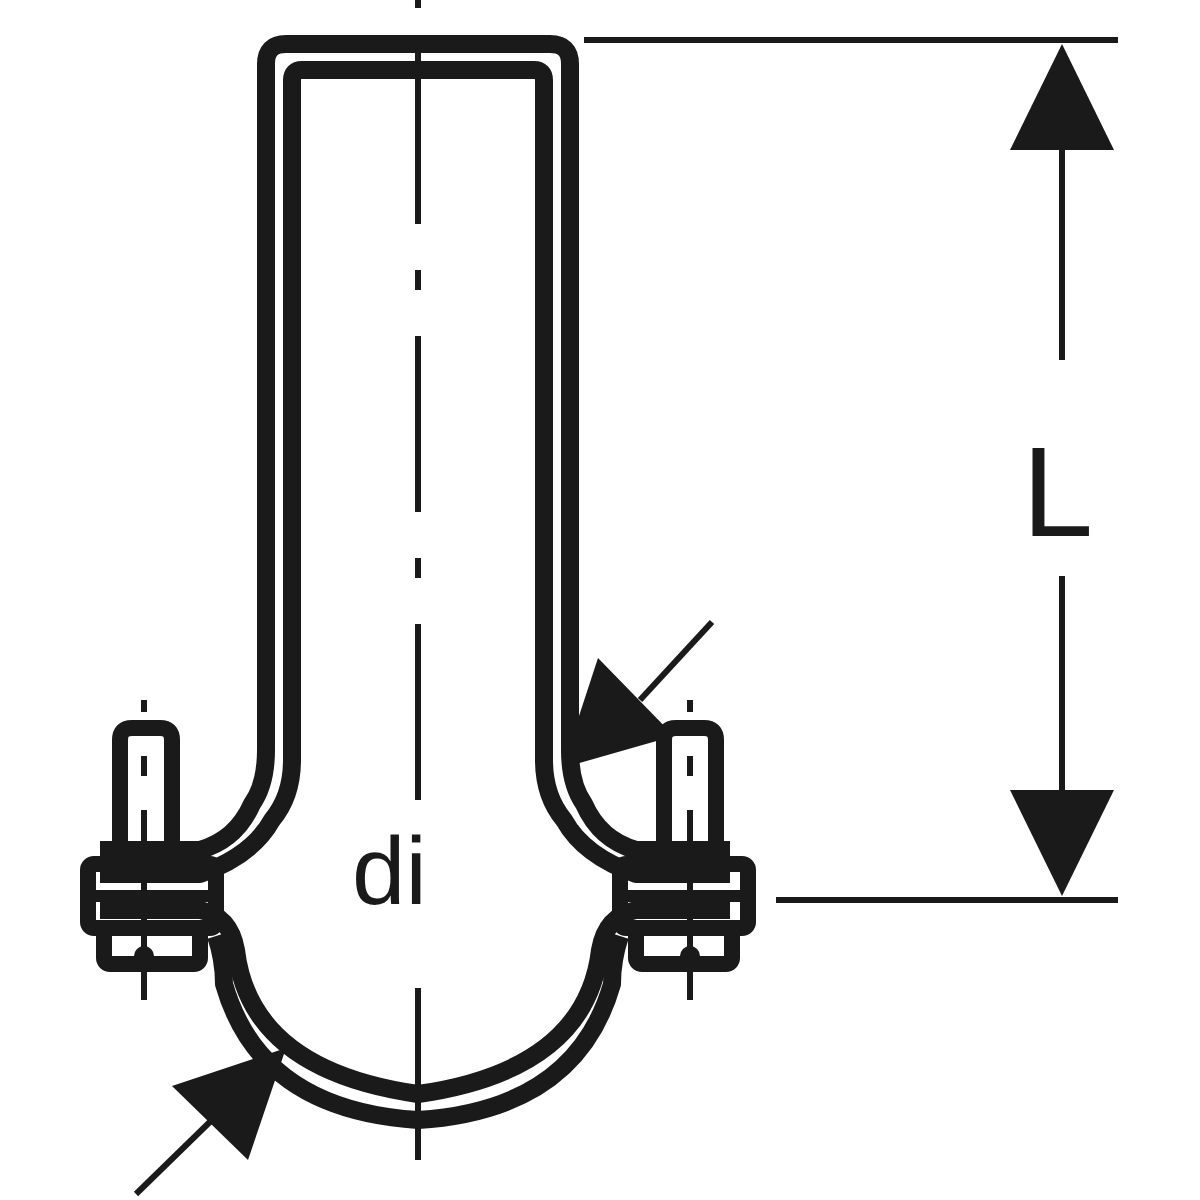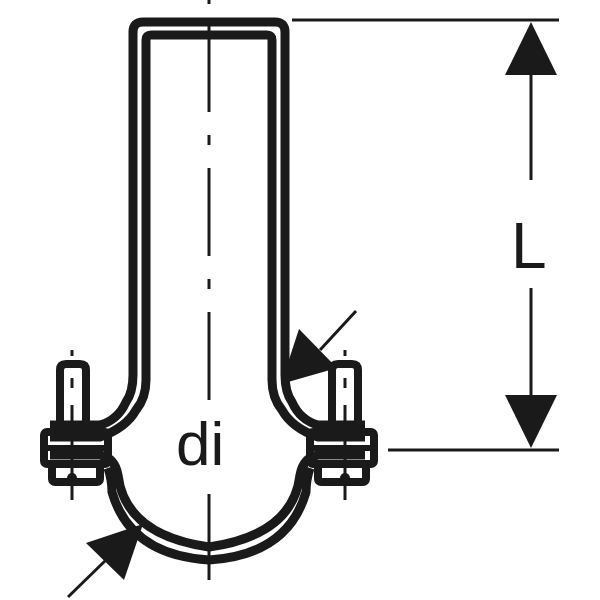--- a/index.html
+++ b/index.html
@@ -7,21 +7,21 @@
     #canvas { position: relative; width: 600px; height: 600px; }
     svg { position: absolute; left: 0; top: 0; }
     .lbl {
       position: absolute;
       font-family: "Liberation Sans", sans-serif;
       color: #1a1a1a;
       line-height: 1;
       white-space: nowrap;
     }
     #label-L { left: 511px; top: 214px; font-size: 64px; }
-    #label-di { left: 176px; top: 413px; font-size: 62px; }
+    #label-di { left: 176px; top: 413px; font-size: 48px; }
   </style>
 </head>
 <body>
 
 <div id="canvas">
   <svg width="600" height="600" viewBox="0 0 600 600">
     <g fill="none" stroke="#1a1a1a" stroke-linecap="butt" stroke-linejoin="round">
 
       <g stroke-width="3">
         <line x1="209" y1="0" x2="209" y2="4"></line>

